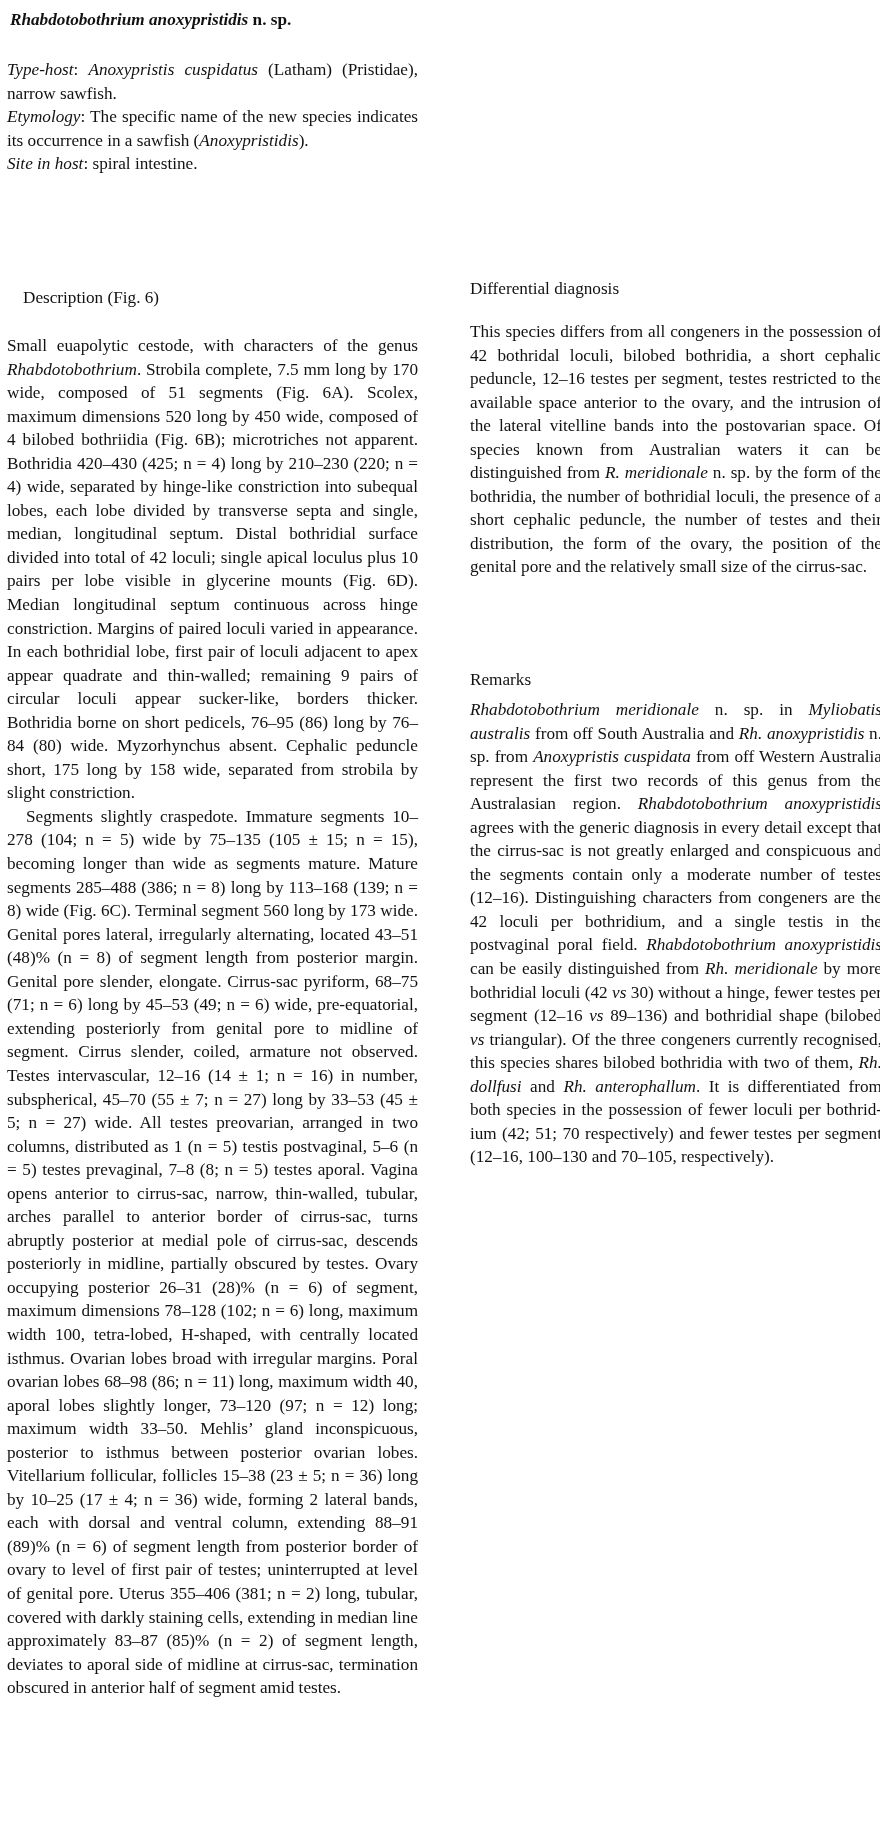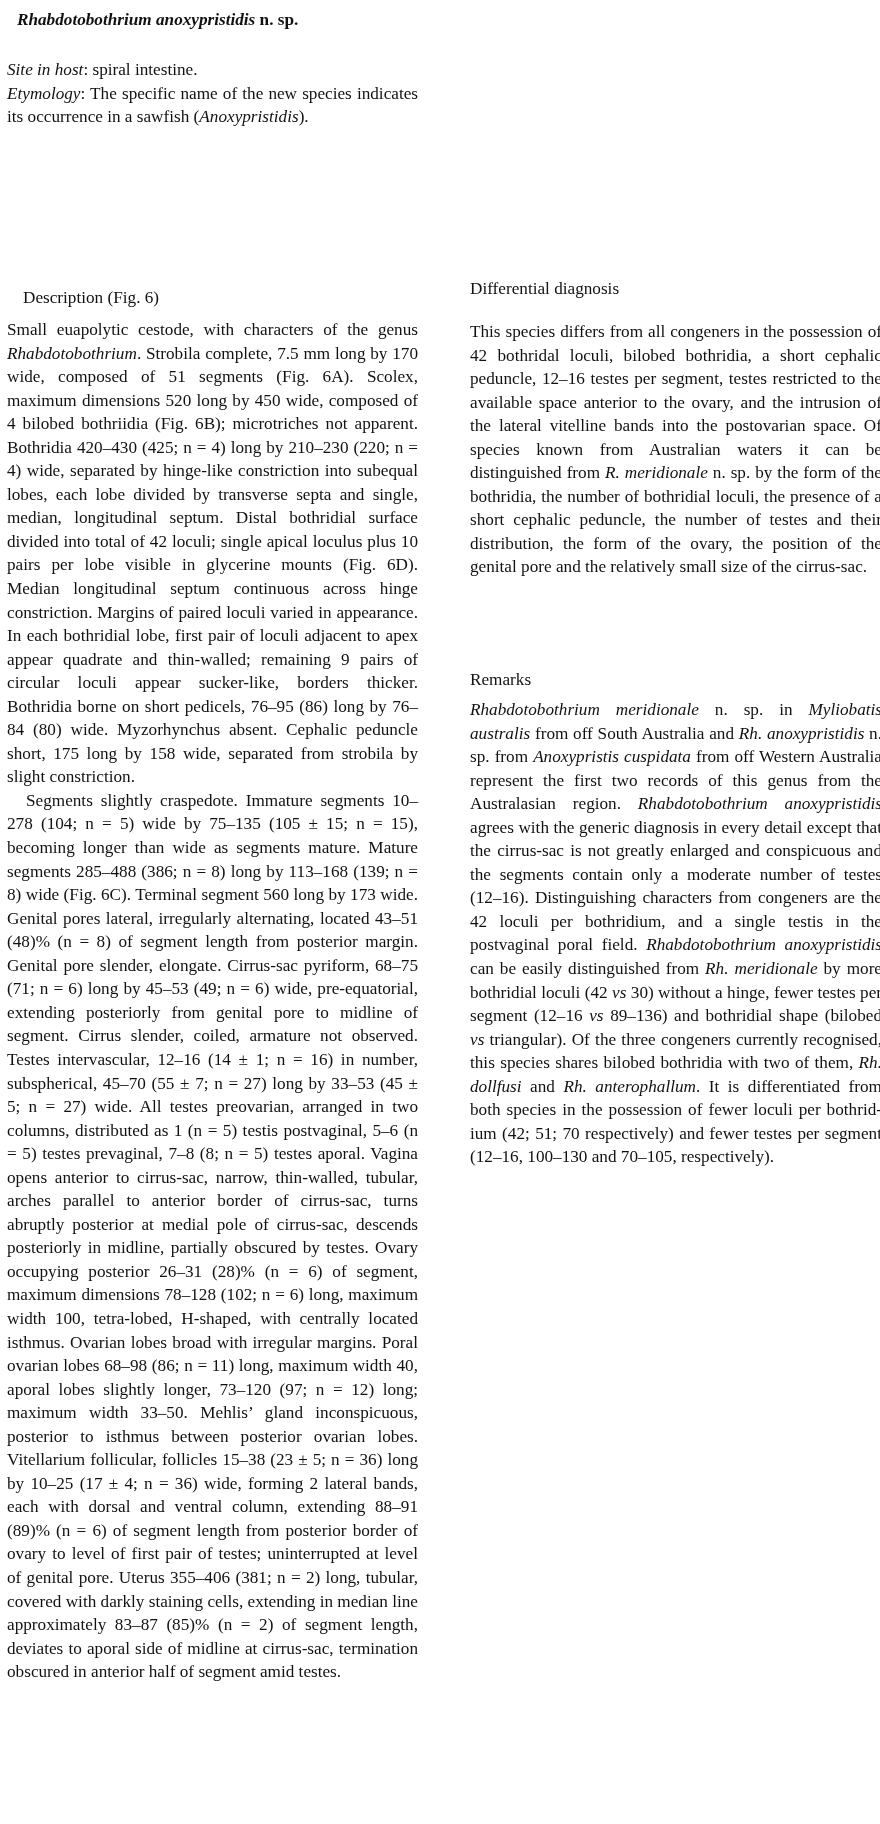--- a/index.html
+++ b/index.html
@@ -6,48 +6,51 @@
   body {
     width: 880px; height: 1824px; position: relative; overflow: hidden;
     font-family: "Liberation Serif", "DejaVu Serif", serif;
     color: #111111;
     font-size: 17.2px;
     line-height: 23.55px;
   }
   .col { position: absolute; text-align: justify; hyphens: manual; }
   .left { left: 7px; width: 411px; }
   .right { left: 454px; width: 412px; margin-left: 16px; }
-  .title { position: absolute; left: 17px; top: 8px; font-weight: bold; font-size: 17.2px; }
+  .title { position: absolute; left: 10px; top: 8px; font-weight: bold; font-size: 17.2px; }
   .title i { font-weight: bold; }
   .meta { top: 58px; }
   .meta p { margin: 0; }
   .heading { position: absolute; margin: 16px; font-weight: normal; font-size: 17.2px; }
   p.body { margin: 0; }
   p.indent { text-indent: 19px; }
   i { font-style: italic; }
 </style>
 </head>
 <body>
 
 <div class="title">
   <i>Rhabdotobothrium anoxypristidis</i><span> n. sp.</span>
 </div>
 
 <div class="col left meta">
   <p>
-    <i>Site in host</i><span>: spiral intestine.</span>
+    <i>Type-host</i>: <i>Anoxypristis cuspidatus</i><span> (Latham) (Pristi­dae), narrow sawfish.</span>
   </p>
   <p>
     <i>Etymology</i><span>: The specific name of the new species indicates its occurrence in a sawfish (</span><i>Anoxypristidis</i><span>).</span>
+  </p>
+  <p>
+    <i>Site in host</i><span>: spiral intestine.</span>
   </p>
 </div>
 
 <h3 class="heading" style="left:7px; top:270px;">Description (Fig. 6)</h3>
 
-<div class="col left" style="top:318px;">
+<div class="col left" style="top:334px;">
   <p class="body"><span>Small euapolytic cestode, with characters of the genus </span><i>Rhabdotobothrium</i><span>. Strobila complete, 7.5 mm long by 170 wide, composed of 51 segments (Fig. 6A). Scolex, maximum dimensions 520 long by 450 wide, composed of 4 bilobed bothriidia (Fig. 6B); micro­triches not apparent. Bothridia 420–430 (425; n = 4) long by 210–230 (220; n = 4) wide, separated by hinge-like constriction into subequal lobes, each lobe divided by transverse septa and single, median, longitudinal septum. Distal bothridial surface divided into total of 42 loculi; single apical loculus plus 10 pairs per lobe visible in glycerine mounts (Fig. 6D). Median longitudinal septum continuous across hinge constriction. Margins of paired loculi varied in appearance. In each bothridial lobe, first pair of loculi adjacent to apex appear quadrate and thin-walled; remaining 9 pairs of circular loculi appear sucker-like, borders thicker. Bothridia borne on short pedicels, 76–95 (86) long by 76–84 (80) wide. Myzorhynchus absent. Cephalic peduncle short, 175 long by 158 wide, separated from strobila by slight constriction.</span></p>
   <p class="body indent">Segments slightly craspedote. Immature segments 10–278 (104; n = 5) wide by 75–135 (105 ± 15; n = 15), becoming longer than wide as segments mature. Mature segments 285–488 (386; n = 8) long by 113–168 (139; n = 8) wide (Fig. 6C). Terminal segment 560 long by 173 wide. Genital pores lateral, irregularly alternating, located 43–51 (48)% (n = 8) of segment length from posterior margin. Genital pore slender, elongate. Cirrus-sac pyriform, 68–75 (71; n = 6) long by 45–53 (49; n = 6) wide, pre-equatorial, extending posteriorly from genital pore to midline of segment. Cirrus slender, coiled, armature not observed. Testes intervascular, 12–16 (14 ± 1; n = 16) in number, subspherical, 45–70 (55 ± 7; n = 27) long by 33–53 (45 ± 5; n = 27) wide. All testes preovarian, arranged in two columns, distributed as 1 (n = 5) testis postvaginal, 5–6 (n = 5) testes prevaginal, 7–8 (8; n = 5) testes aporal. Vagina opens anterior to cirrus-sac, narrow, thin-walled, tubular, arches paral­lel to anterior border of cirrus-sac, turns abruptly posterior at medial pole of cirrus-sac, descends posteriorly in midline, partially obscured by testes. Ovary occupying posterior 26–31 (28)% (n = 6) of segment, maximum dimensions 78–128 (102; n = 6) long, maximum width 100, tetra-lobed, H-shaped, with centrally located isthmus. Ovarian lobes broad with irregular margins. Poral ovarian lobes 68–98 (86; n = 11) long, maximum width 40, aporal lobes slightly longer, 73–120 (97; n = 12) long; maximum width 33–50. Mehlis’ gland inconspicuous, posterior to isthmus between posterior ovarian lobes. Vitellarium follicular, follicles 15–38 (23 ± 5; n = 36) long by 10–25 (17 ± 4; n = 36) wide, forming 2 lateral bands, each with dorsal and ventral column, extending 88–91 (89)% (n = 6) of segment length from posterior border of ovary to level of first pair of testes; uninterrupted at level of genital pore. Uterus 355–406 (381; n = 2) long, tubular, covered with darkly staining cells, extending in median line approximately 83–87 (85)% (n = 2) of segment length, deviates to aporal side of midline at cirrus-sac, termination obscured in anterior half of segment amid testes.</p>
 </div>
 
 <h3 class="heading" style="left:454px; top:261px;">Differential diagnosis</h3>
 <div class="col right" style="top:320px;">
   <p class="body"><span>This species differs from all congeners in the posses­sion of 42 bothridal loculi, bilobed bothridia, a short cephalic peduncle, 12–16 testes per segment, testes restricted to the available space anterior to the ovary, and the intrusion of the lateral vitelline bands into the postovarian space. Of species known from Australian waters it can be distinguished from </span><i>R. meridionale</i><span> n. sp. by the form of the bothridia, the number of bothridial loculi, the presence of a short cephalic peduncle, the number of testes and their distribution, the form of the ovary, the position of the genital pore and the relatively small size of the cirrus-sac.</span></p>
 </div>
 
 <h3 class="heading" style="left:454px; top:652px;text-align:center;">Remarks</h3>

